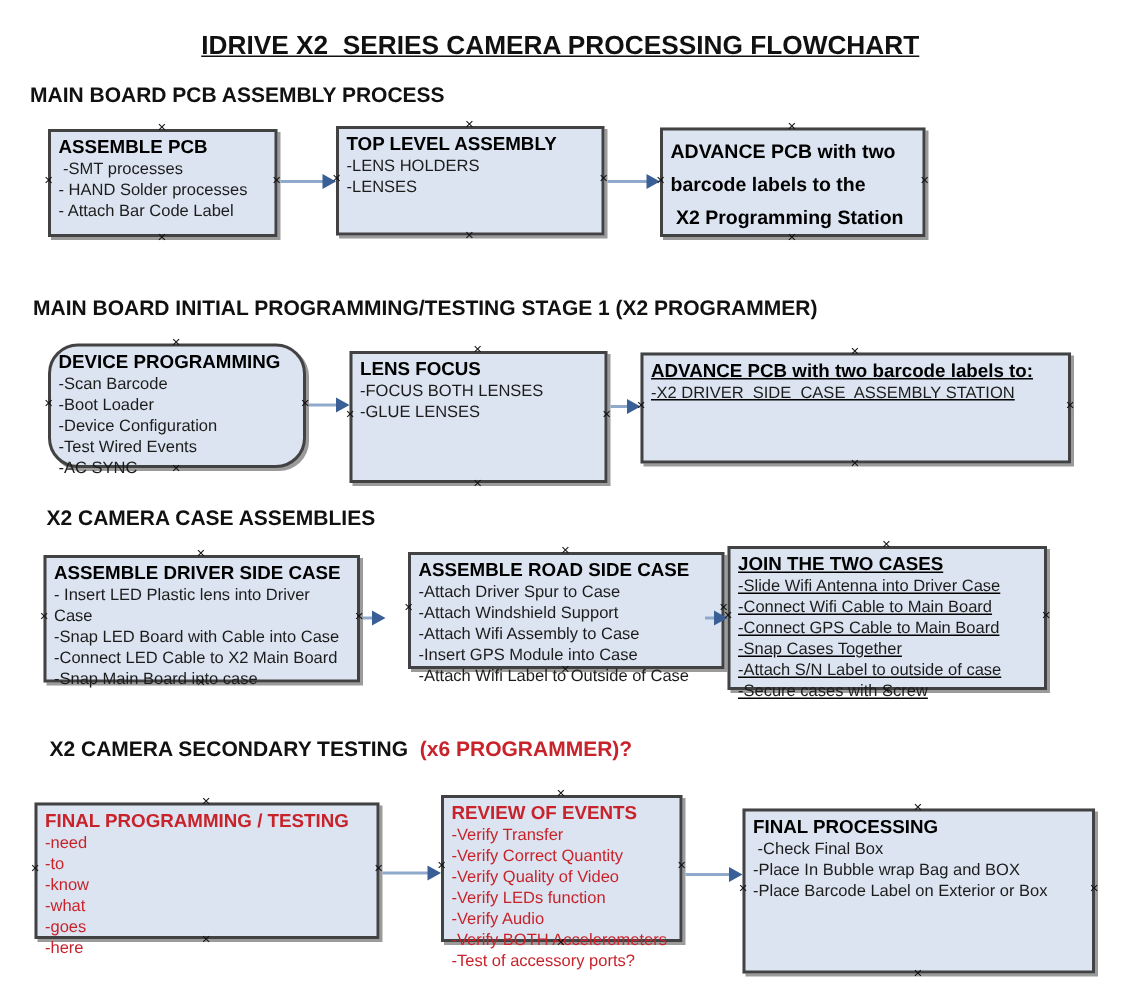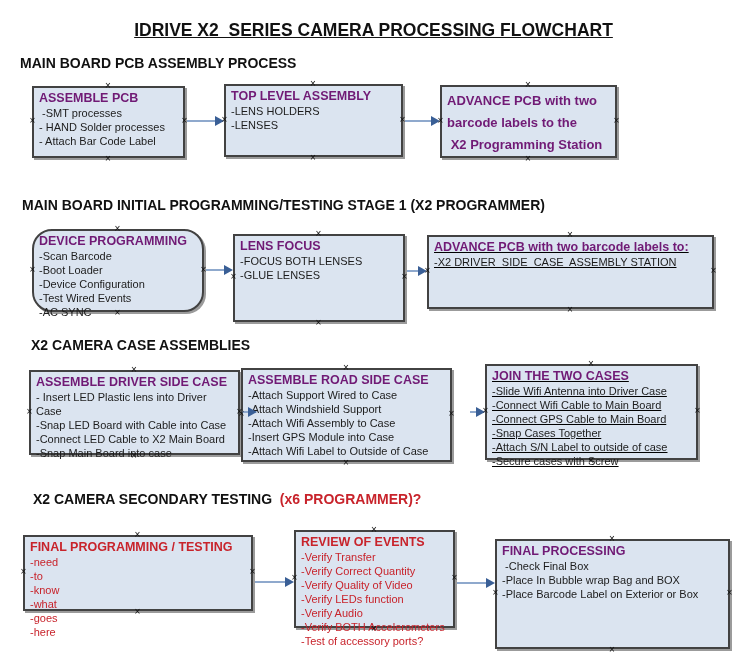--- a/index.html
+++ b/index.html
@@ -13,21 +13,21 @@
   }
   .shead{
     position:absolute;font-size:14px;font-weight:bold;color:#111;white-space:pre;
   }
   .shead .red-part{color:#c8232b;}
   .box{
     position:absolute;box-sizing:border-box;background:#dbe4f0;
     border:2px solid #424242;box-shadow:2px 2px 0 #9b9b9b;
     padding:3px 4px 0 5px;
   }
-  .bt{font-size:12.5px;font-weight:bold;color:#701a75;line-height:15px;white-space:pre-wrap;}
+  .bt{font-size:12.5px;font-weight:bold;color:#000000;line-height:15px;white-space:pre-wrap;}
   .bi{font-size:11px;color:#1c1c1c;line-height:14px;white-space:pre-wrap;}
   .big-title .bt{font-size:13px;line-height:22px;}
   .red-box .bt,.red-box .bi{color:#c8232b;}
   
   .xm{position:absolute;width:9px;height:9px;line-height:9px;text-align:center;
       font-size:10px;font-weight:normal;color:#111;z-index:3;}
   .xm::before{content:"\00d7";}
   .xm.t{top:-7px;left:50%;margin-left:-5px;}
   .xm.b{bottom:-7px;left:50%;margin-left:-5px;}
   .xm.l{left:-6px;top:50%;margin-top:-6px;}
@@ -41,23 +41,23 @@
   
   .h0{left:20px;top:55px;} .h1{left:22px;top:197px;} .h2{left:31px;top:337px;} .h3{left:33px;top:491px;}
   
   .s0b0{left:32px;top:86px;width:153px;height:72px;}
   .s0b1{left:224px;top:84px;width:179px;height:73px;}
   .s0b2{left:440px;top:85px;width:177px;height:73px;}
   .s1b0{left:32px;top:229px;width:172px;height:83px;border-radius:20px;}
   .s1b1{left:233px;top:234px;width:172px;height:88px;}
   .s1b2{left:427px;top:235px;width:287px;height:74px;text-decoration:underline;}
   .s2b0{left:29px;top:370px;width:211px;height:85px;}
-  .s2b1{left:241px;top:368px;width:211px;height:94px;}
+  .s2b1{left:272px;top:368px;width:211px;height:78px;}
   .s2b2{left:485px;top:364px;width:213px;height:96px;text-decoration:underline;}
-  .s3b0{left:23px;top:535px;width:230px;height:76px;}
+  .s3b0{left:23px;top:535px;width:230px;height:91px;}
   .s3b1{left:294px;top:530px;width:161px;height:98px;}
   .s3b2{left:495px;top:539px;width:235px;height:110px;}
   
   .a0{left:187px;top:120px;width:35px;}
   .a1{left:405px;top:120px;width:33px;}
   .a2{left:206px;top:269px;width:25px;}
   .a3{left:407px;top:270px;width:18px;}
   .a4{left:242px;top:411px;width:13px;}
   .a5{left:470px;top:411px;width:13px;}
   .a6{left:255px;top:581px;width:37px;}
@@ -147,21 +147,21 @@
   <div class="bi">-Connect LED Cable to X2 Main Board</div>
   <div class="bi">-Snap Main Board into case</div>
 </div>
 
 <div class="box s2b1">
   <span class="xm t"></span>
     <span class="xm b"></span>
     <span class="xm l"></span>
     <span class="xm r"></span>
   <div class="bt">ASSEMBLE ROAD SIDE CASE</div>
-  <div class="bi">-Attach Support Wired to Case</div>
+  <div class="bi">-Attach Driver Spur to Case</div>
   <div class="bi">-Attach Windshield Support</div>
   <div class="bi">-Attach Wifi Assembly to Case</div>
   <div class="bi">-Insert GPS Module into Case</div>
   <div class="bi">-Attach Wifi Label to Outside of Case</div>
 </div>
 
 <div class="box s2b2">
   <span class="xm t"></span>
     <span class="xm b"></span>
     <span class="xm l"></span>

